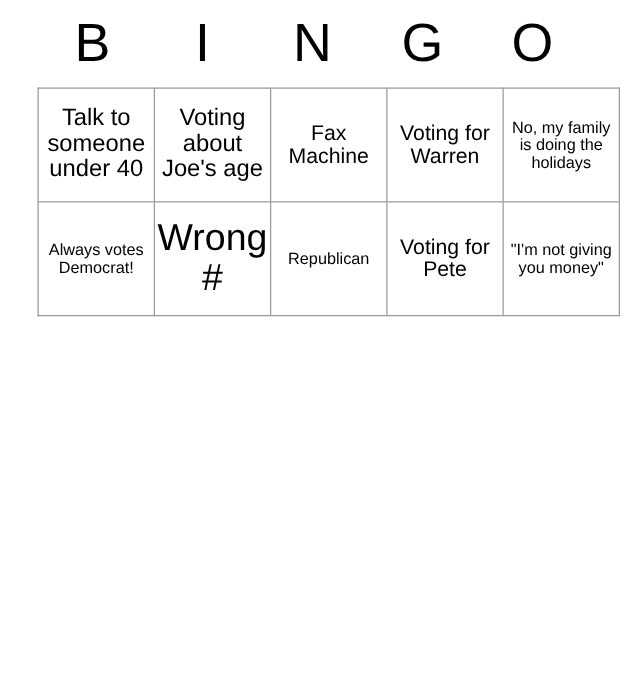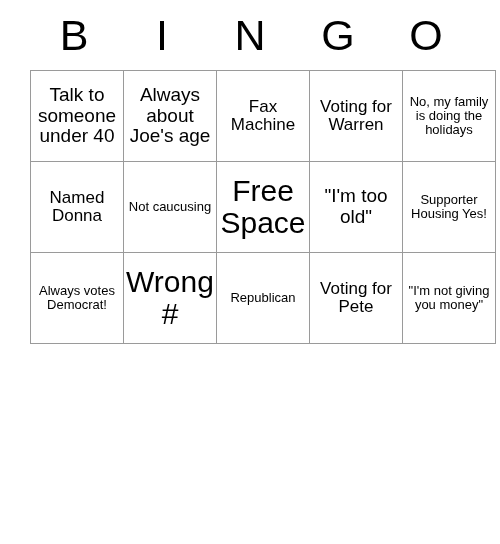--- a/index.html
+++ b/index.html
@@ -73,31 +73,24 @@
     <div class="header-cell">I</div>
     <div class="header-cell">N</div>
     <div class="header-cell">G</div>
     <div class="header-cell">O</div>
   </div>
 
   <table class="bingo">
     <tbody>
       <tr>
         <td class="fs-md">Talk to someone under 40</td>
-        <td class="fs-md">Always about Joe's age</td>
+        <td class="fs-md">Voting about Joe's age</td>
         <td class="fs-lg">Fax Machine</td>
         <td class="fs-lg">Voting for Warren</td>
         <td class="fs-sm">No, my family is doing the holidays</td>
-      </tr>
-      <tr>
-        <td class="fs-lg">Named Donna</td>
-        <td class="fs-sm">Not caucusing</td>
-        <td class="fs-xl">Free Space</td>
-        <td class="fs-md">"I'm too old"</td>
-        <td class="fs-sm">Supporter Housing Yes!</td>
       </tr>
       <tr>
         <td class="fs-sm">Always votes Democrat!</td>
         <td class="fs-xl">Wrong #</td>
         <td class="fs-xs">Republican</td>
         <td class="fs-lg">Voting for Pete</td>
         <td class="fs-sm">"I'm not giving you money"</td>
       </tr>
     </tbody>
   </table>

